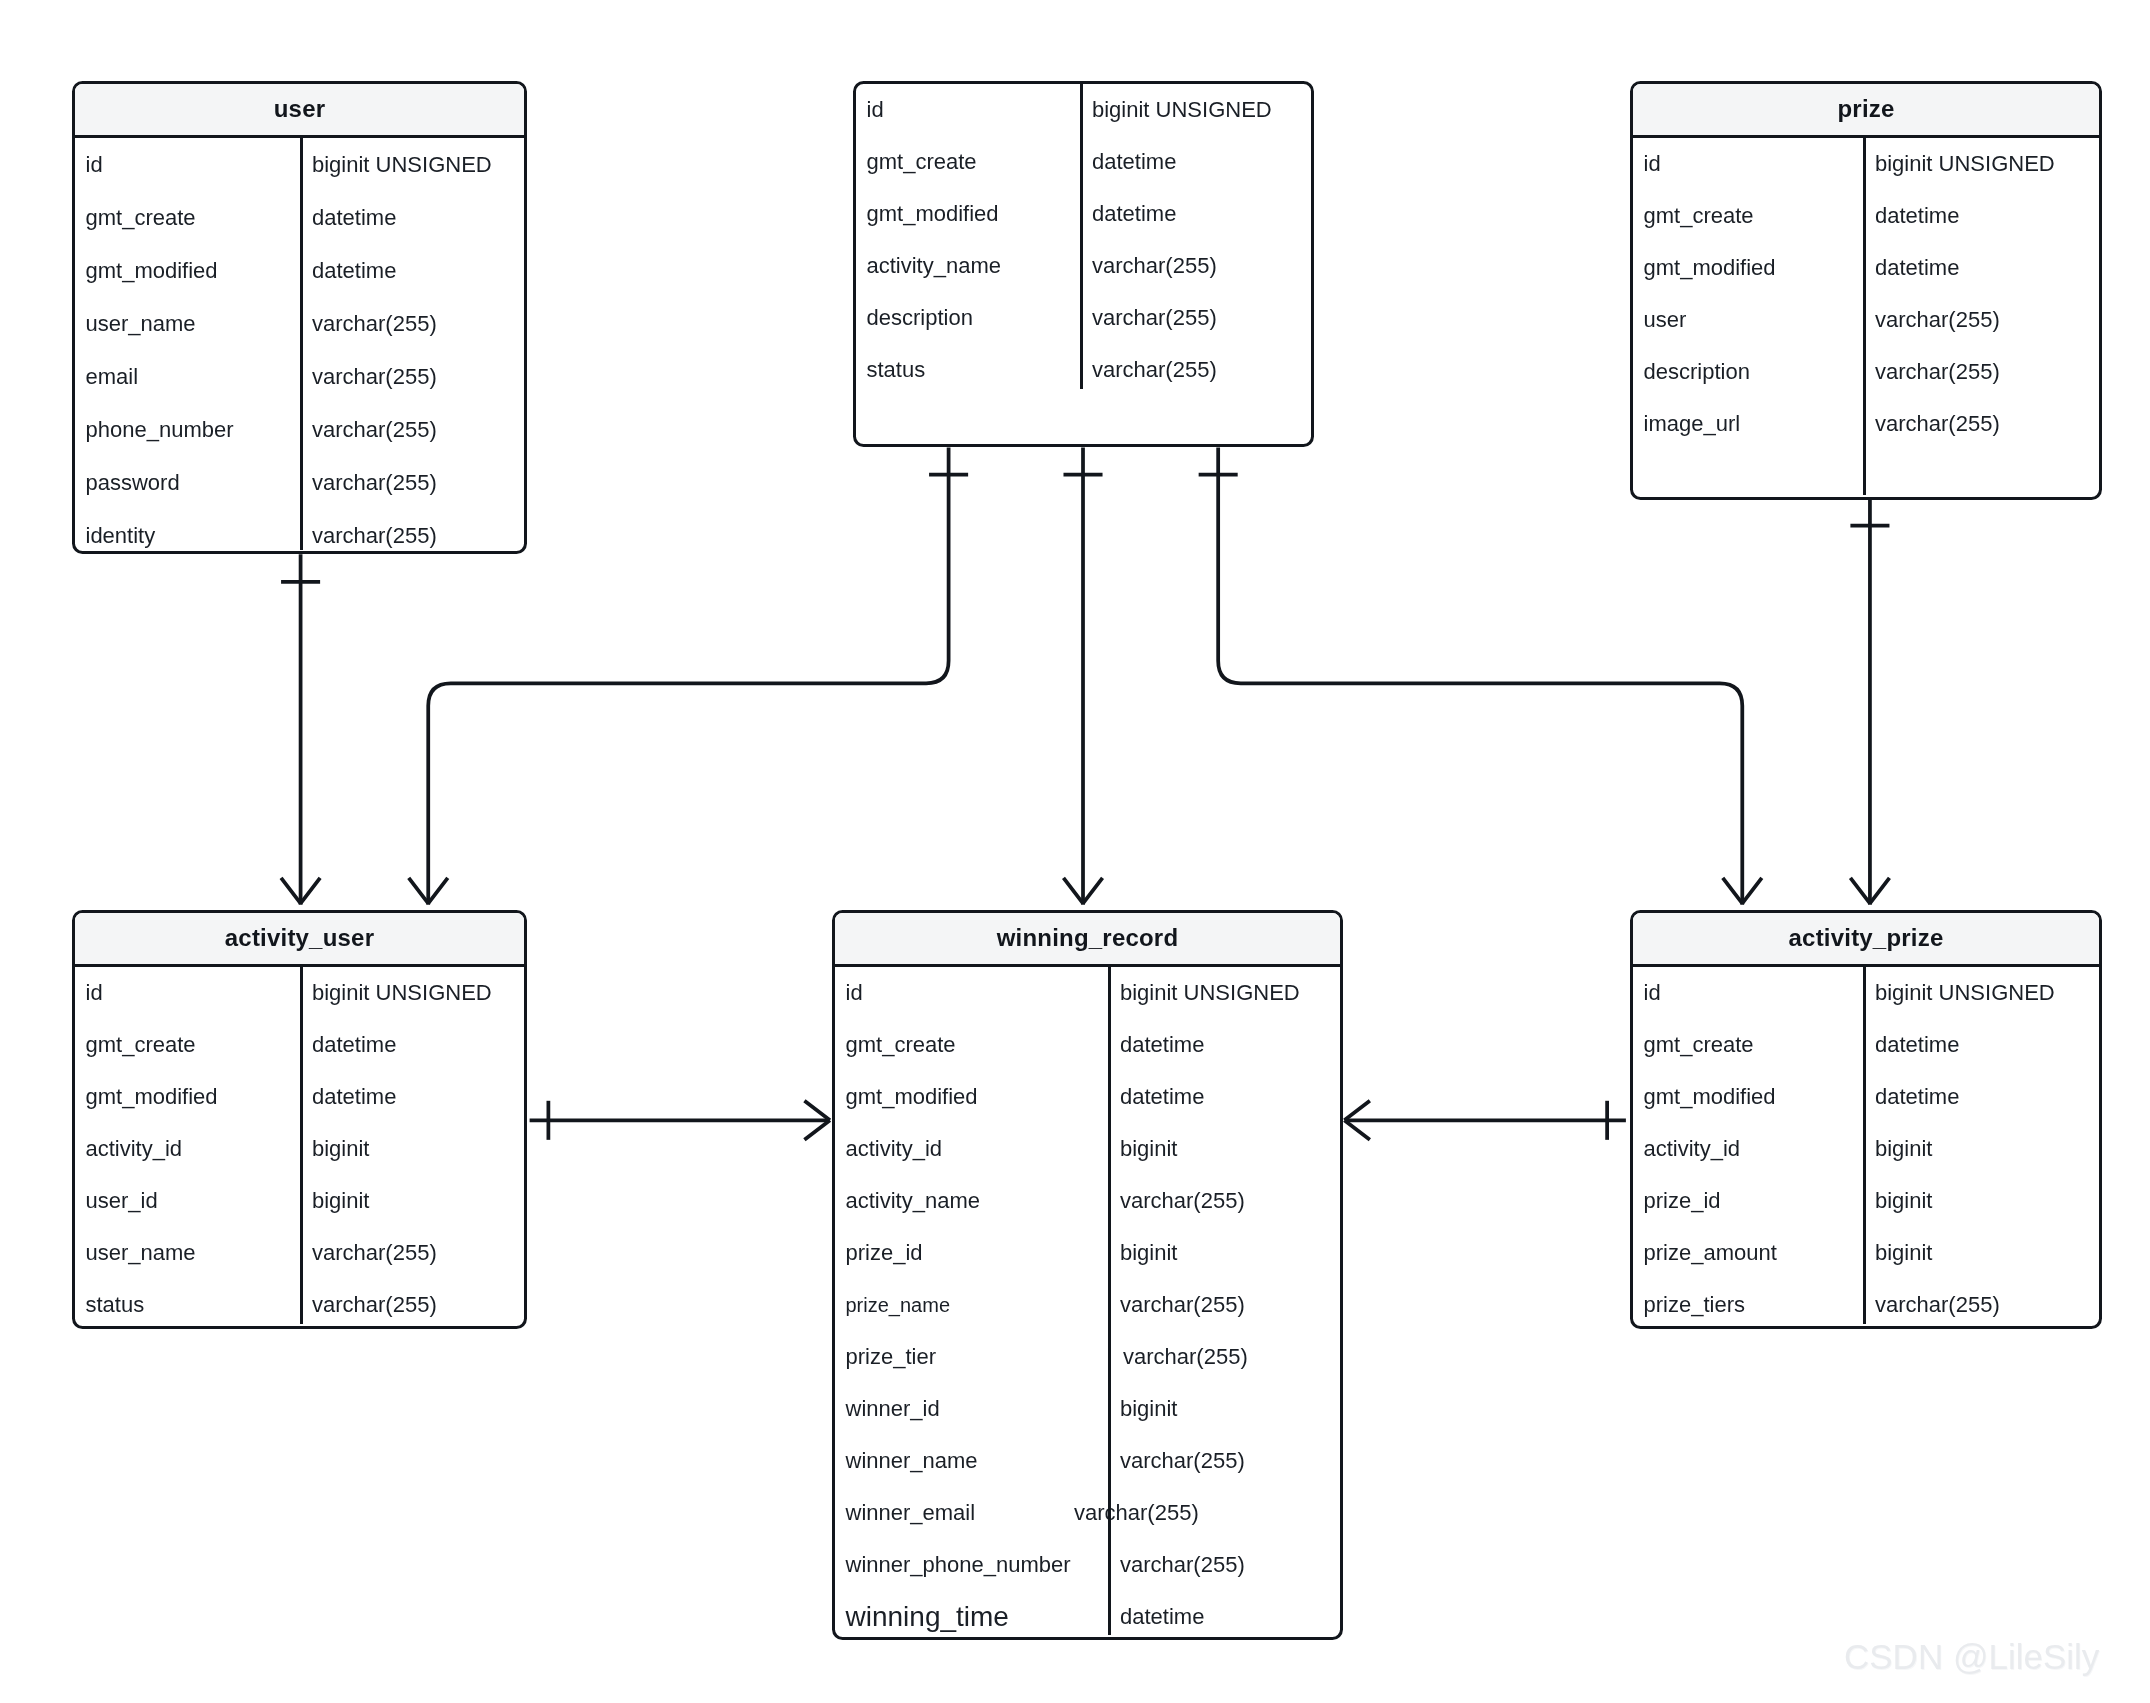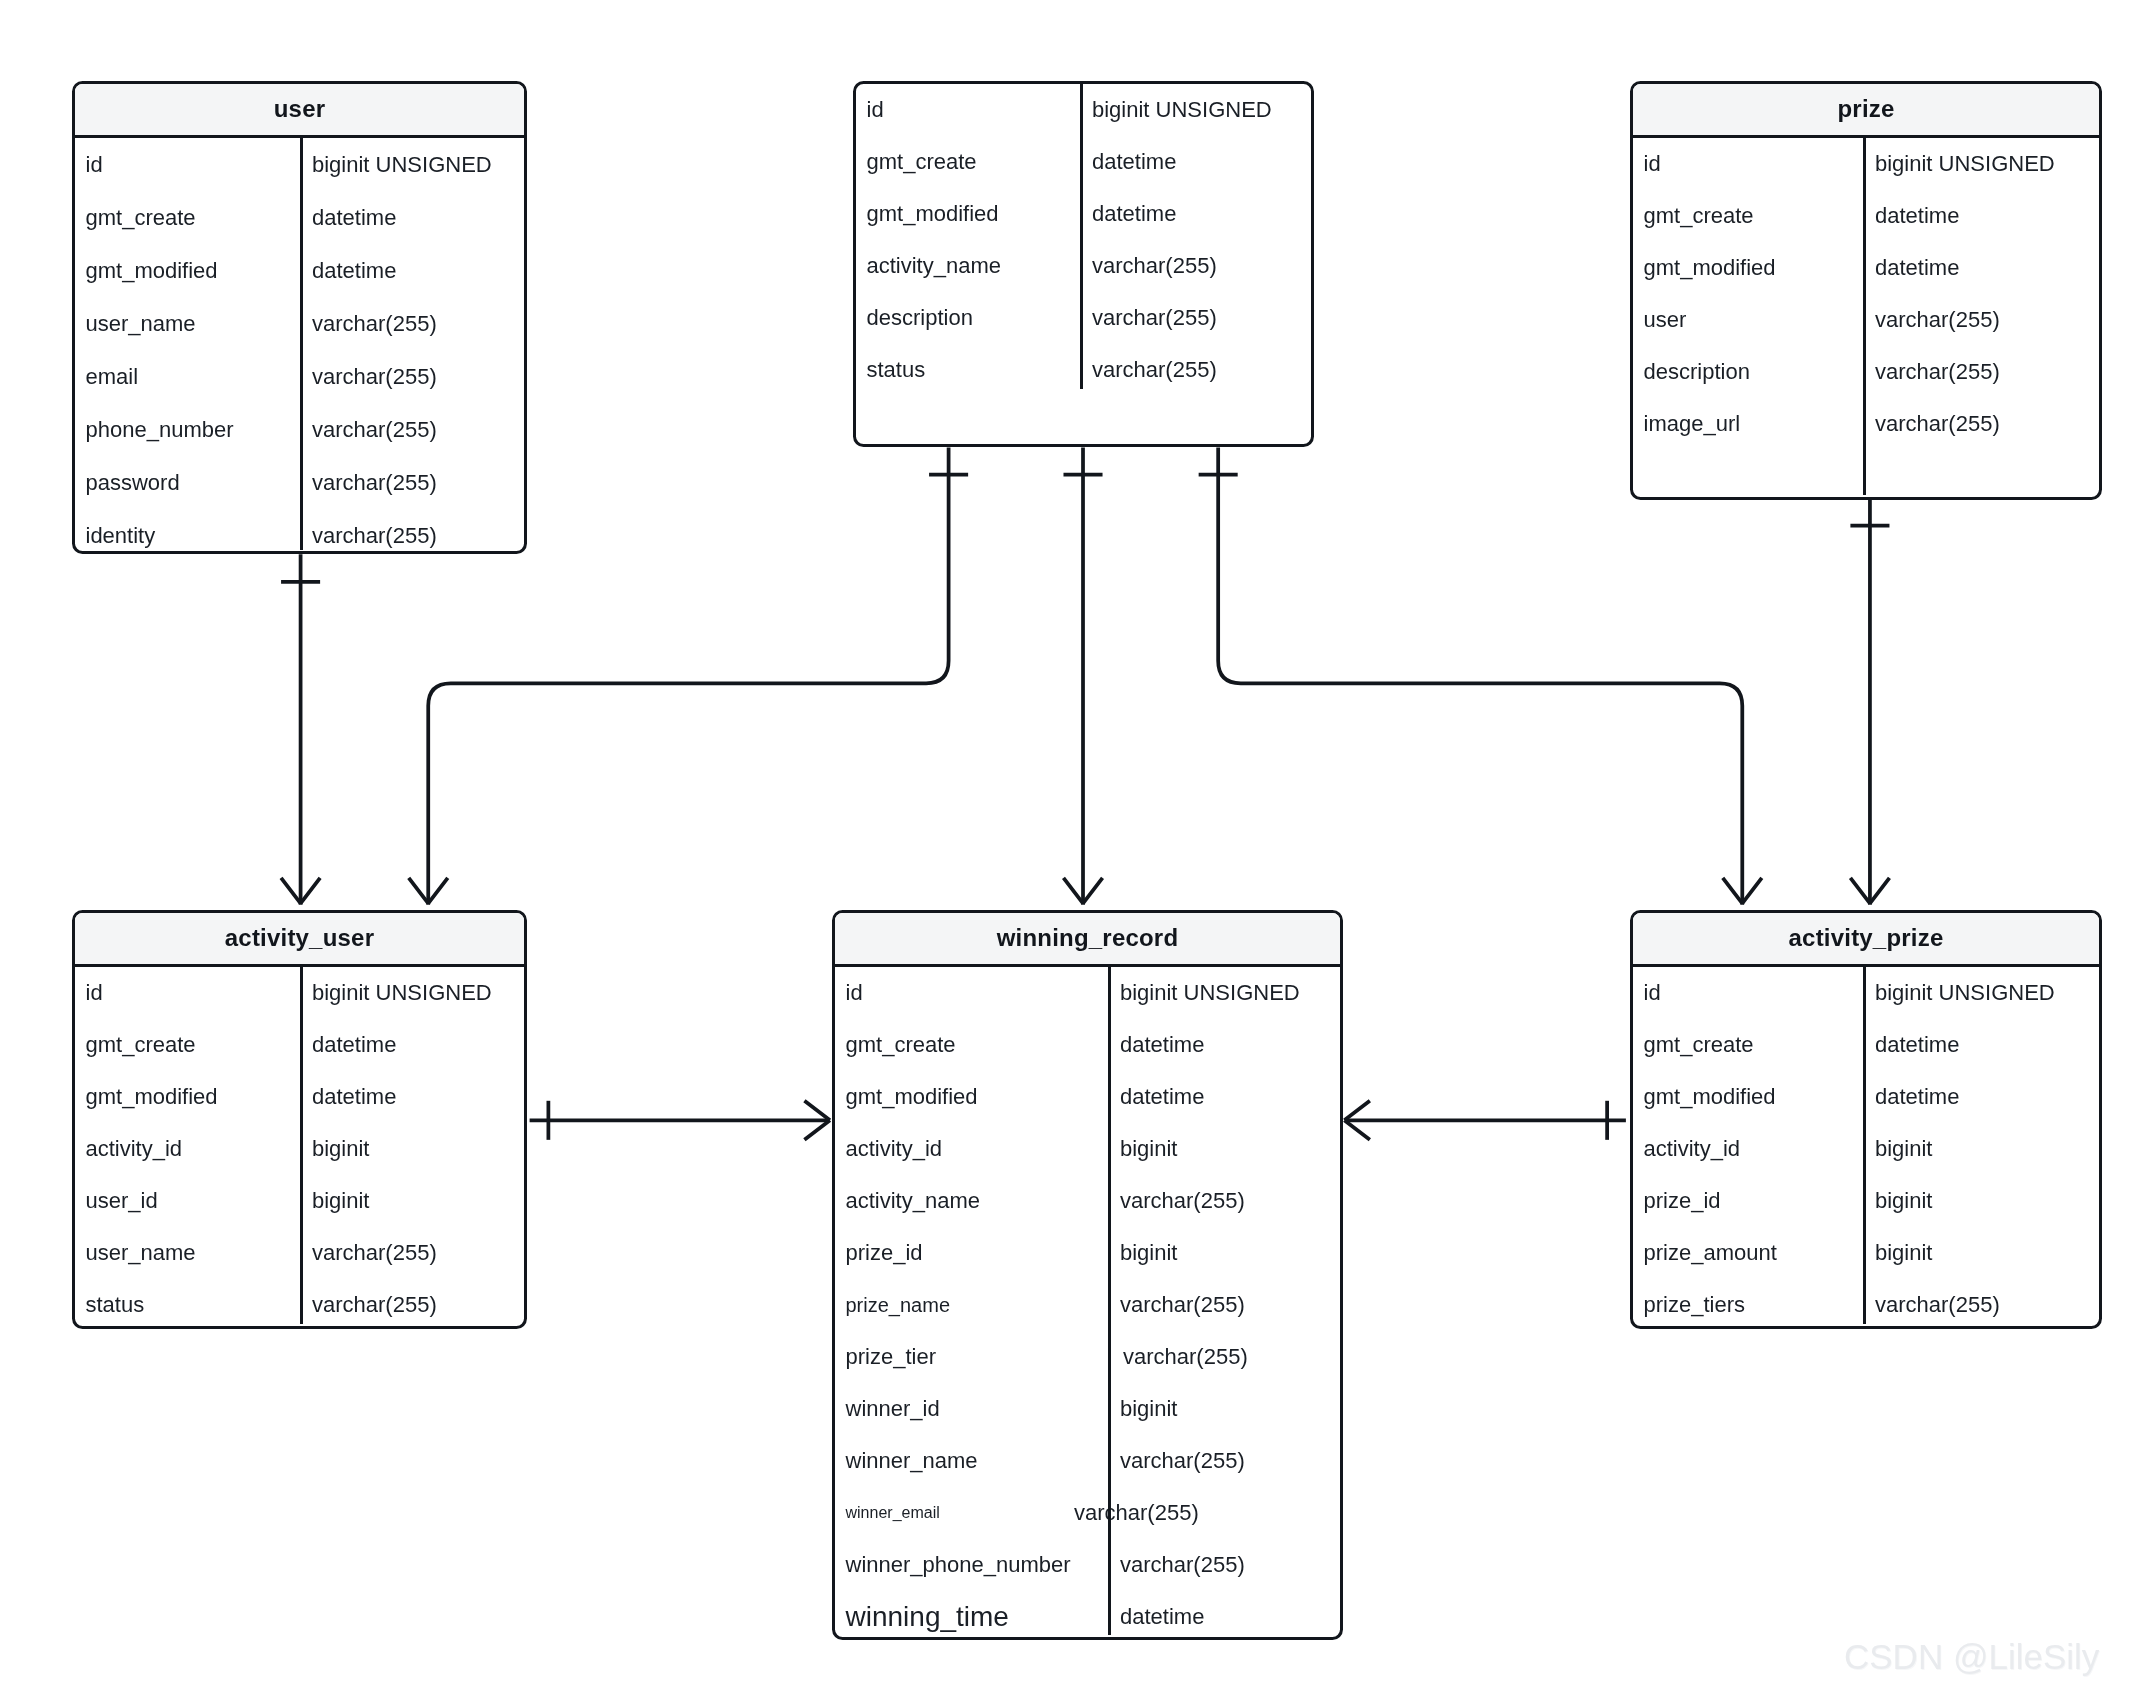--- a/index.html
+++ b/index.html
@@ -289,21 +289,21 @@
           </div>
           <div class="field-row" style="height: 52px;">
             <div class="field-name" style="width: 273px; padding: 0px 0px 0px 10.5px; line-height: 52px; font-size: 22px;">winner_id</div>
             <div class="field-type" style="flex: 1 1 0%; padding: 0px 0px 0px 12px; line-height: 52px; font-size: 22px;">biginit</div>
           </div>
           <div class="field-row" style="height: 52px;">
             <div class="field-name" style="width: 273px; padding: 0px 0px 0px 10.5px; line-height: 52px; font-size: 22px;">winner_name</div>
             <div class="field-type" style="flex: 1 1 0%; padding: 0px 0px 0px 12px; line-height: 52px; font-size: 22px;">varchar(255)</div>
           </div>
           <div class="field-row" style="height: 52px;">
-            <div class="field-name" style="width: 227px; padding: 0px 0px 0px 10.5px; line-height: 52px; font-size: 16px;">winner_email</div>
+            <div class="field-name" style="width: 227px; padding: 0px 0px 0px 10.5px; line-height: 52px; font-size: 22px;">winner_email</div>
             <div class="field-type" style="flex: 1 1 0%; padding: 0px 0px 0px 12px; line-height: 52px; font-size: 22px;">varchar(255)</div>
           </div>
           <div class="field-row" style="height: 52px;">
             <div class="field-name" style="width: 273px; padding: 0px 0px 0px 10.5px; line-height: 52px; font-size: 22px;">winner_phone_number</div>
             <div class="field-type" style="flex: 1 1 0%; padding: 0px 0px 0px 12px; line-height: 52px; font-size: 22px;">varchar(255)</div>
           </div>
           <div class="field-row" style="height: 52px;">
             <div class="field-name" style="width: 273px; padding: 0px 0px 0px 10.5px; line-height: 52px; font-size: 28px;">winning_time</div>
             <div class="field-type" style="flex: 1 1 0%; padding: 0px 0px 0px 12px; line-height: 52px; font-size: 22px;">datetime</div>
           </div>

